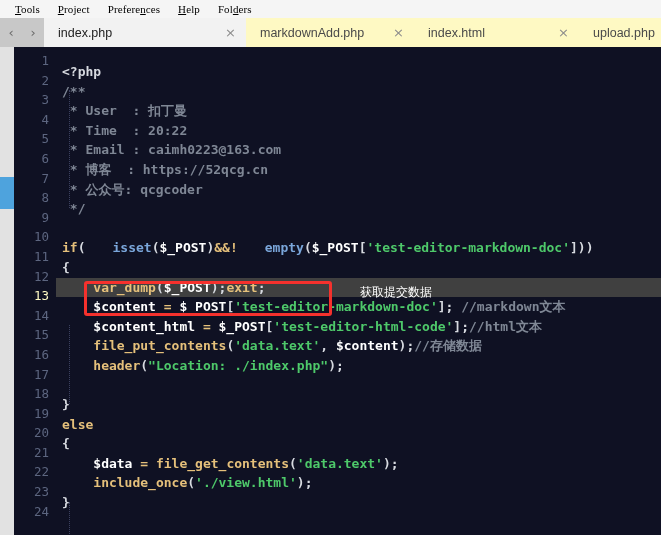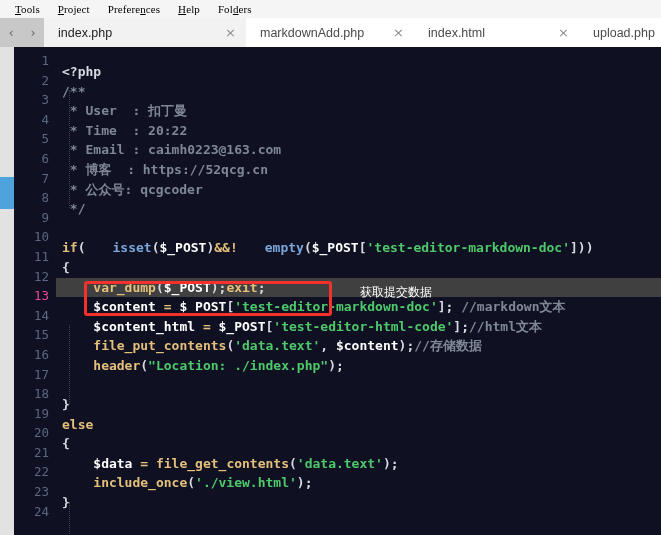--- a/index.html
+++ b/index.html
@@ -59,21 +59,21 @@
     cursor: pointer;
   }
   .tab {
     display: flex;
     align-items: center;
     justify-content: space-between;
     padding: 0 10px 0 14px;
     box-sizing: border-box;
     font-size: 12.5px;
     color: #4a4a4a;
-    background: #ffffff;
+    background: #fef9c3;
     cursor: pointer;
     white-space: nowrap;
   }
   .tab.active {
     background: #f2f2f2;
     color: #222222;
   }
   .tab-label { margin-right: 18px; }
   .tab-close {
     font-family: "DejaVu Sans", sans-serif;
@@ -116,21 +116,21 @@
     box-sizing: border-box;
     padding-right: 7px;
   }
   .ln {
     font-family: "DejaVu Sans Mono", monospace;
     font-size: 12.5px;
     line-height: 19.6px;
     color: #5d6680;
     height: 19.6px;
   }
-  .ln.current { color: #ec4899; }
+  .ln.current { color: #fef9c3; }
 
   .code {
     flex: 1 1 auto;
     position: relative;
     padding-top: 15px;
     overflow: hidden;
     font-weight: bold;
   }
   .line {
     font-family: "DejaVu Sans Mono", monospace;

